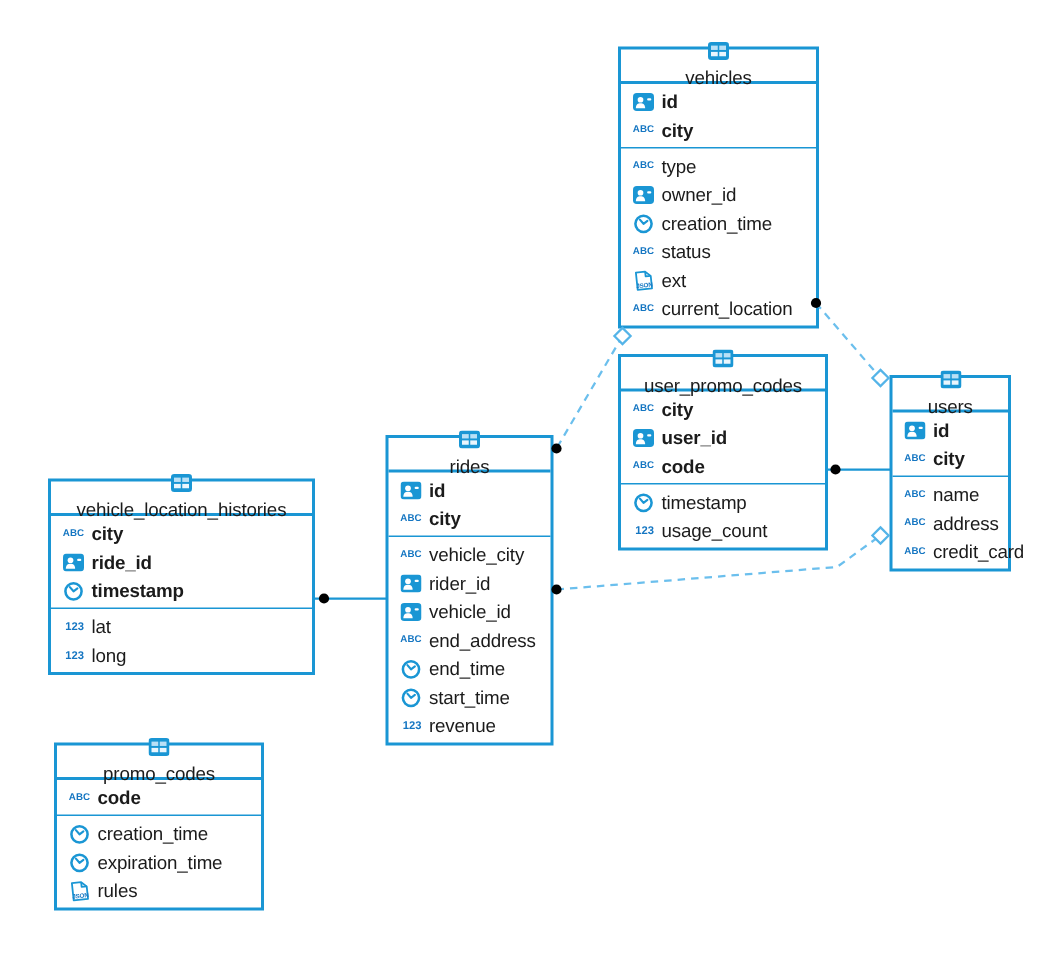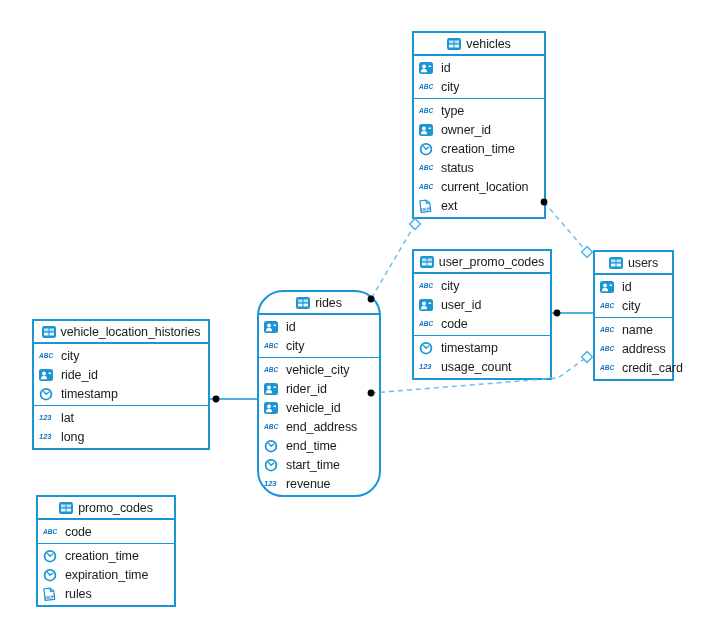--- a/index.html
+++ b/index.html
@@ -7,27 +7,27 @@
     position:relative; width:705px; height:636px; overflow:hidden;
     font-family:"Liberation Sans", sans-serif; color:#1b1b1b; background:#ffffff;
     font-size:12.5px; letter-spacing:-0.1px;
   }
   .tbl {
     position:absolute; background:#ffffff; border:2px solid #1a96d4; box-sizing:border-box; z-index:2;
   }
   .tbl-h {
     height:21px; border-bottom:2px solid #1a96d4;
     display:flex; align-items:center; justify-content:center; gap:5px;
-    white-space:nowrap; padding:0 15px;
+    white-space:nowrap; padding:0 15px;flex-direction:column;
   }
   .sec { padding:2px 0; }
   .sec + .sec { border-top:1.5px solid #1a96d4; }
   .col-row { display:flex; align-items:center; height:19px; padding:0 5px; gap:5px; white-space:nowrap; }
-  .col-row.key .col-name { font-weight:normal; }
-  .icon-cell { width:17px; flex:none; display:flex; align-items:center; justify-content:flex-start;font-style:italic; }
+  .col-row.key .col-name { font-weight:bold; }
+  .icon-cell { width:17px; flex:none; display:flex; align-items:center; justify-content:flex-end; }
   .t-abc { font-size:6.5px; font-weight:bold; color:#1576c2; letter-spacing:0; }
   .t-123 { font-size:7.5px; font-weight:bold; color:#1576c2; letter-spacing:0; }
   .icon-json svg { transform:rotate(-6deg); }
   svg.overlay { position:absolute; left:0; top:0; z-index:3; pointer-events:none; }
   .rel-dashed { stroke:#6bbfed; stroke-width:1.5; stroke-dasharray:5 4; fill:none; }
   .rel-solid  { stroke:#1a96d4; stroke-width:1.5; fill:none; }
   .dot  { fill:#000000; }
   .diamond { fill:#ffffff; stroke:#54b4e8; stroke-width:1.5; }
 </style>
 </head>
@@ -121,40 +121,40 @@
             </span>
             <span class="col-name">creation_time</span>
           </div>
           <div class="col-row">
             <span class="icon-cell icon-string">
               <span class="t-abc glyph">ABC</span>
             </span>
             <span class="col-name">status</span>
           </div>
           <div class="col-row">
-            <span class="icon-cell icon-string">
-              <span class="t-abc glyph">ABC</span>
-            </span>
-            <span class="col-name">current_location</span>
-          </div>
-          <div class="col-row">
             <span class="icon-cell icon-json">
               <svg width="13" height="14" viewBox="0 0 13 14">
     <path d="M1.5 1.2 h6.2 l3.4 3.2 v8.4 h-9.6 z" fill="#ffffff" stroke="#1a96d4" stroke-width="1.2" stroke-linejoin="round"></path>
     <path d="M7.7 1.2 v3.2 h3.4" fill="none" stroke="#1a96d4" stroke-width="1.2" stroke-linejoin="round"></path>
     <text class="glyph" x="6.3" y="11.6" font-size="4.2" text-anchor="middle" fill="#1576c2" font-weight="bold" font-family="Liberation Sans, sans-serif">JSON</text>
   </svg>
             </span>
             <span class="col-name">ext</span>
           </div>
-        </div>
-      </div>
-  </div>
-
-  <div class="tbl" style="left:412px; top:249px; width:140px;">
+          <div class="col-row">
+            <span class="icon-cell icon-string">
+              <span class="t-abc glyph">ABC</span>
+            </span>
+            <span class="col-name">current_location</span>
+          </div>
+        </div>
+      </div>
+  </div>
+
+  <div class="tbl" style="left:412px; top:236px; width:140px;">
     <div class="tbl-h">
       <span class="icon-cell" style="width:auto">
           <svg width="14" height="12" viewBox="0 0 14 12">
     <rect width="14" height="12" rx="2.2" fill="#1a96d4"></rect>
     <rect x="2" y="2.4" width="4.5" height="2.9" fill="#b9e0f6"></rect>
     <rect x="7.5" y="2.4" width="4.5" height="2.9" fill="#b9e0f6"></rect>
     <rect x="2" y="6.6" width="4.5" height="2.9" fill="#eaf6fd"></rect>
     <rect x="7.5" y="6.6" width="4.5" height="2.9" fill="#eaf6fd"></rect>
   </svg>
         </span>
@@ -255,21 +255,21 @@
           <div class="col-row">
             <span class="icon-cell icon-string">
               <span class="t-abc glyph">ABC</span>
             </span>
             <span class="col-name">credit_card</span>
           </div>
         </div>
       </div>
   </div>
 
-  <div class="tbl" style="left:257px; top:290px; width:124px;border-radius:26px;">
+  <div class="tbl" style="left:257px; top:290px; width:112px;">
     <div class="tbl-h">
       <span class="icon-cell" style="width:auto">
           <svg width="14" height="12" viewBox="0 0 14 12">
     <rect width="14" height="12" rx="2.2" fill="#1a96d4"></rect>
     <rect x="2" y="2.4" width="4.5" height="2.9" fill="#b9e0f6"></rect>
     <rect x="7.5" y="2.4" width="4.5" height="2.9" fill="#b9e0f6"></rect>
     <rect x="2" y="6.6" width="4.5" height="2.9" fill="#eaf6fd"></rect>
     <rect x="7.5" y="6.6" width="4.5" height="2.9" fill="#eaf6fd"></rect>
   </svg>
         </span>

